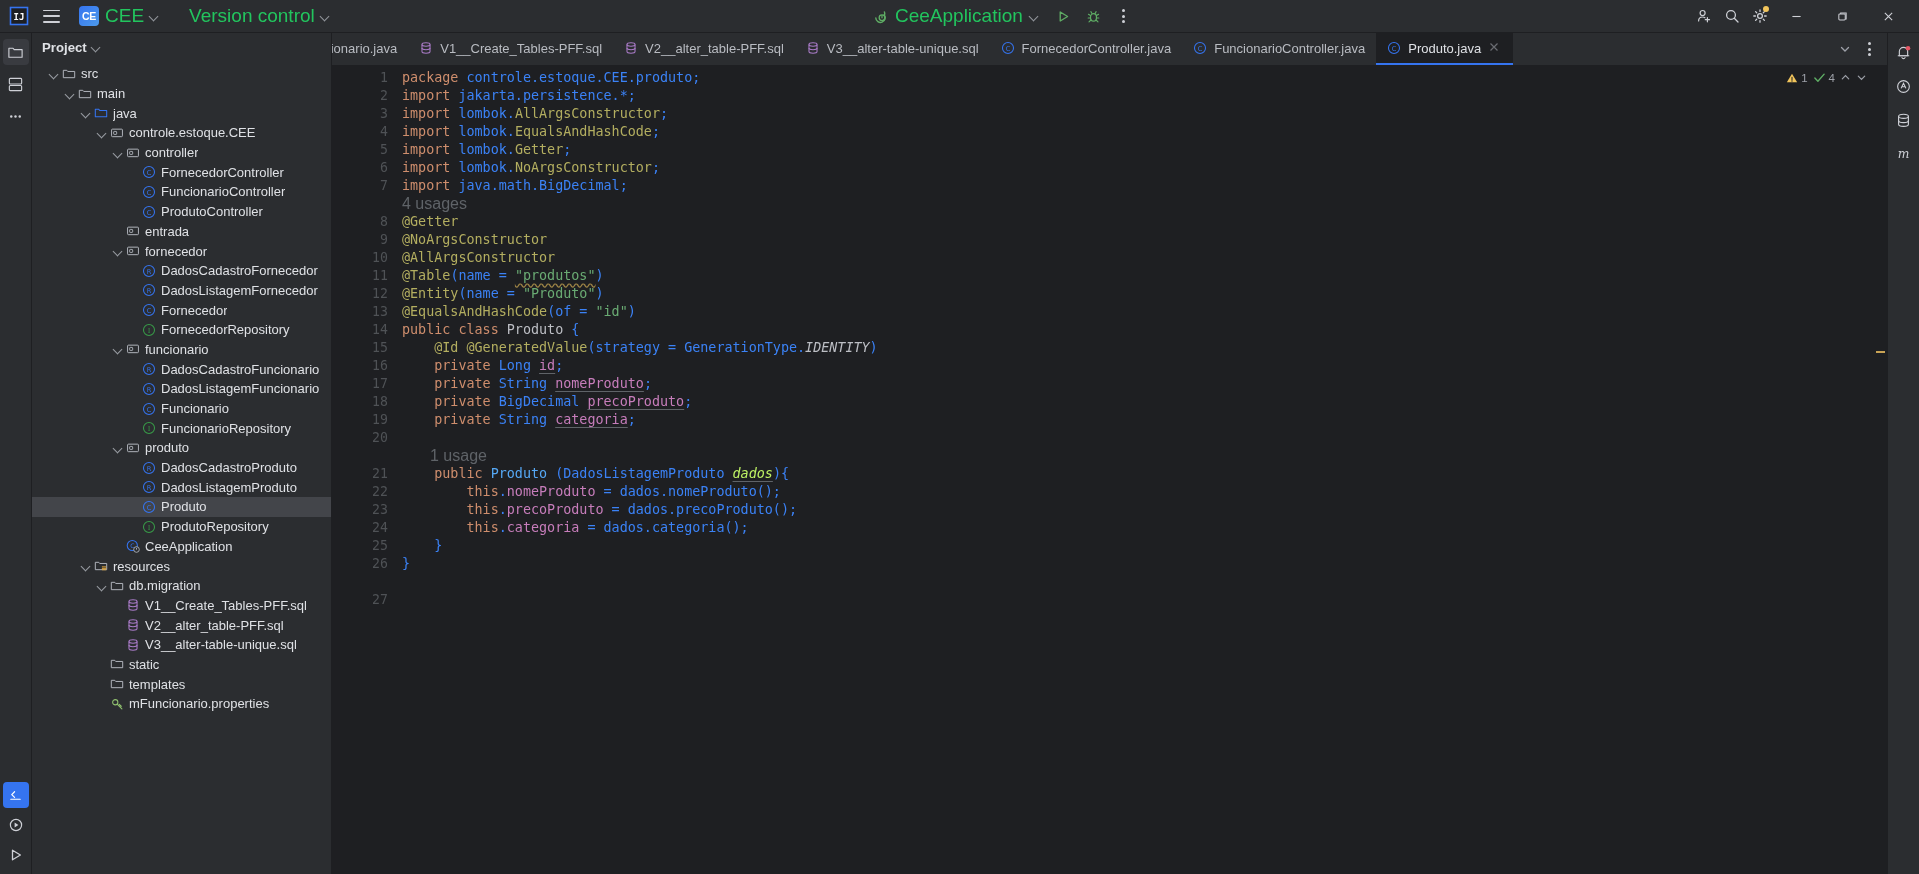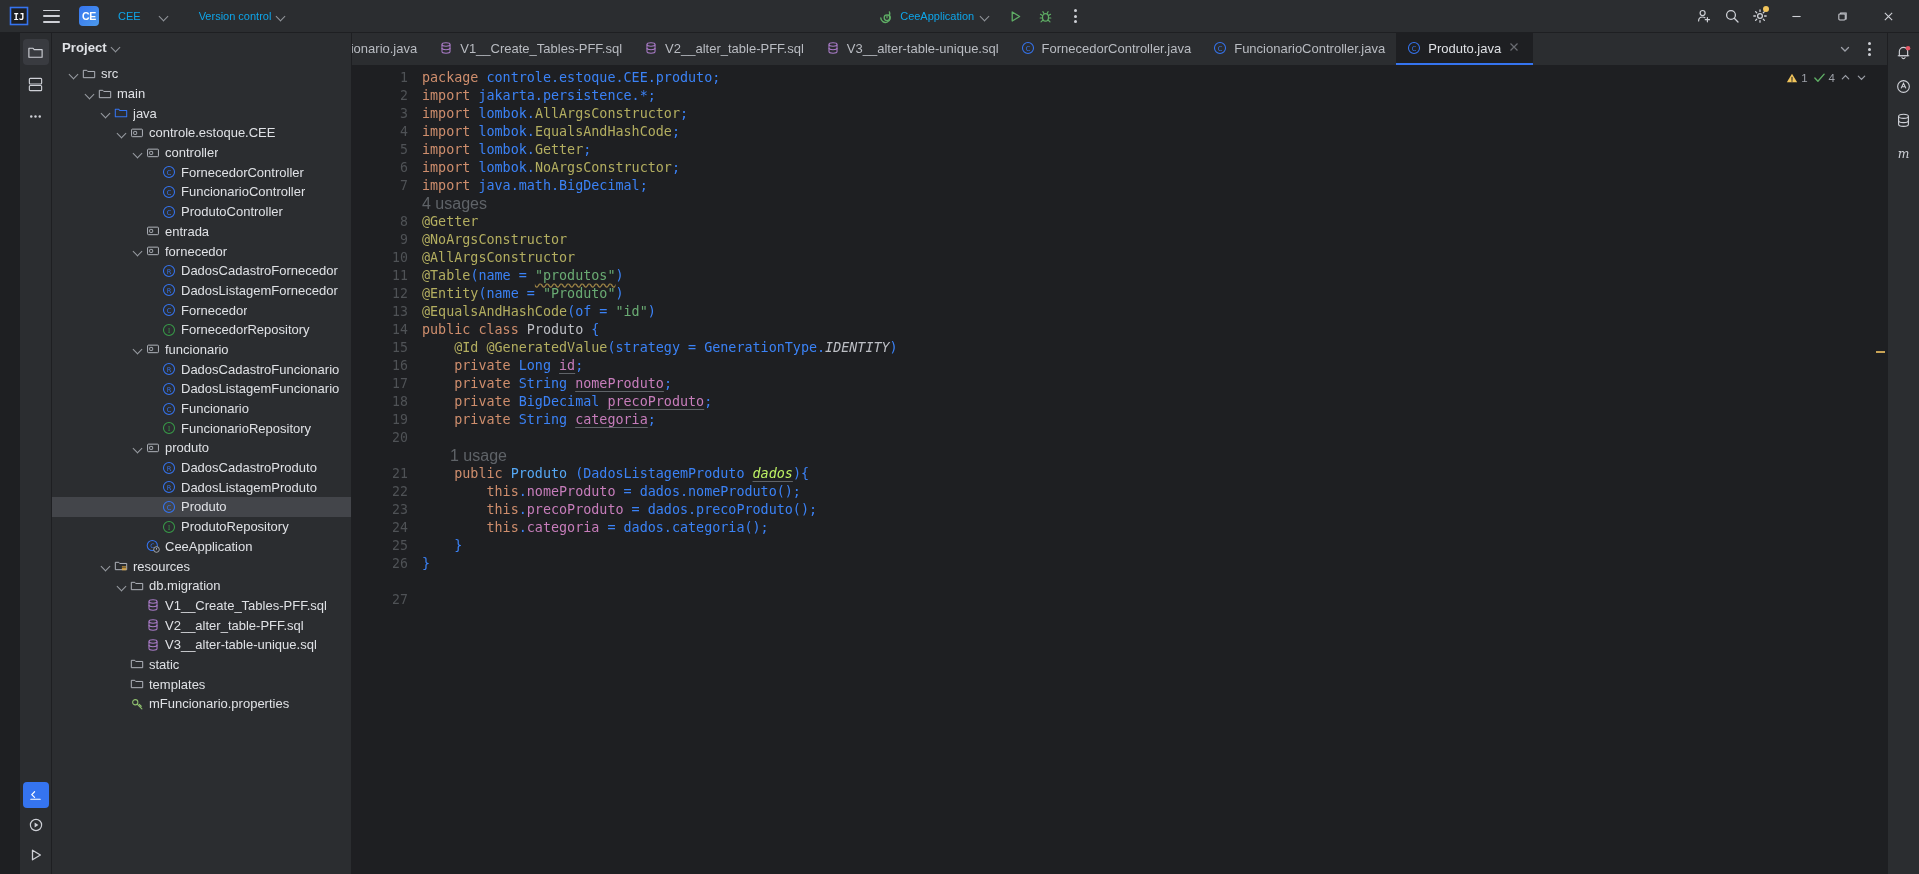--- a/index.html
+++ b/index.html
@@ -29,47 +29,47 @@
   }
   .ij-logo svg { display:block; }
   .tb-btn {
     height: 26px; min-width: 26px;
     display: flex; align-items: center; justify-content: center;
     border-radius: 4px; color: #ced0d6; padding: 0 5px;
   }
   .burger { width: 17px; height: 13px; display: flex; flex-direction: column; justify-content: space-between; }
   .burger span { display: block; height: 1.6px; background: #ced0d6; border-radius: 1px; }
   .proj-chip {
-    display: flex; align-items: center; gap: 19px;
+    display: flex; align-items: center; gap: 6px;
     height: 24px; padding: 0 7px 0 4px; border-radius: 4px; margin-left: 8px;
   }
   .proj-badge {
     width: 20px; height: 20px; border-radius: 4px;
     background: linear-gradient(135deg,#3574f0,#4d9aeb);
     color: #fff; font-size: 10.5px; font-weight: 700;
     display: flex; align-items: center; justify-content: center;
     letter-spacing: -0.2px;
   }
-  .lbl { font-size: 11px; color: #0ea5e9; white-space: nowrap; }
+  .lbl { font-size: 19px; color: #22c55e; white-space: nowrap; }
   .chev { width: 9px; height: 9px; position: relative; flex: none; opacity: .75; }
   .chev::before {
     content:""; position:absolute; left:0; top:1px;
     width: 6px; height: 6px;
     border-right: 1.4px solid #b4b8bf; border-bottom: 1.4px solid #b4b8bf;
     transform: rotate(45deg);
   }
   .vc-chip { display: flex; align-items: center; gap: 6px; height: 24px; padding: 0 7px; border-radius: 4px; margin-left: 14px; }
   .run-cfg { display:flex; align-items:center; gap:7px; height: 24px; padding: 0 8px; border-radius: 4px; }
   .kebab { display:flex; flex-direction:column; gap:2.6px; align-items:center; }
   .kebab i { width: 3px; height: 3px; border-radius: 50%; background: #ced0d6; display:block; }
   .win-ctrl { width: 44px; height: 30px; display:flex; align-items:center; justify-content:center; }
   .gear-dot { position: absolute; right: 4px; top: 3px; width: 6px; height: 6px; border-radius: 50%; background: #f2c55c; }
 
   
-  .main { flex: 1; display: flex; min-height: 0; padding-left: 20px; }
+  .main { flex: 1; display: flex; min-height: 0; }
 
   
   .rail {
     width: 32px; min-width: 32px; background: #2b2d30;
     display: flex; flex-direction: column; align-items: center;
     padding-top: 6px; gap: 6px;
     border-right: 1px solid #1e1f22;
   }
   .rail-btn { width: 26px; height: 26px; display:flex; align-items:center; justify-content:center; border-radius: 4px; }
   .rail-btn.active { background: #393b40; }

